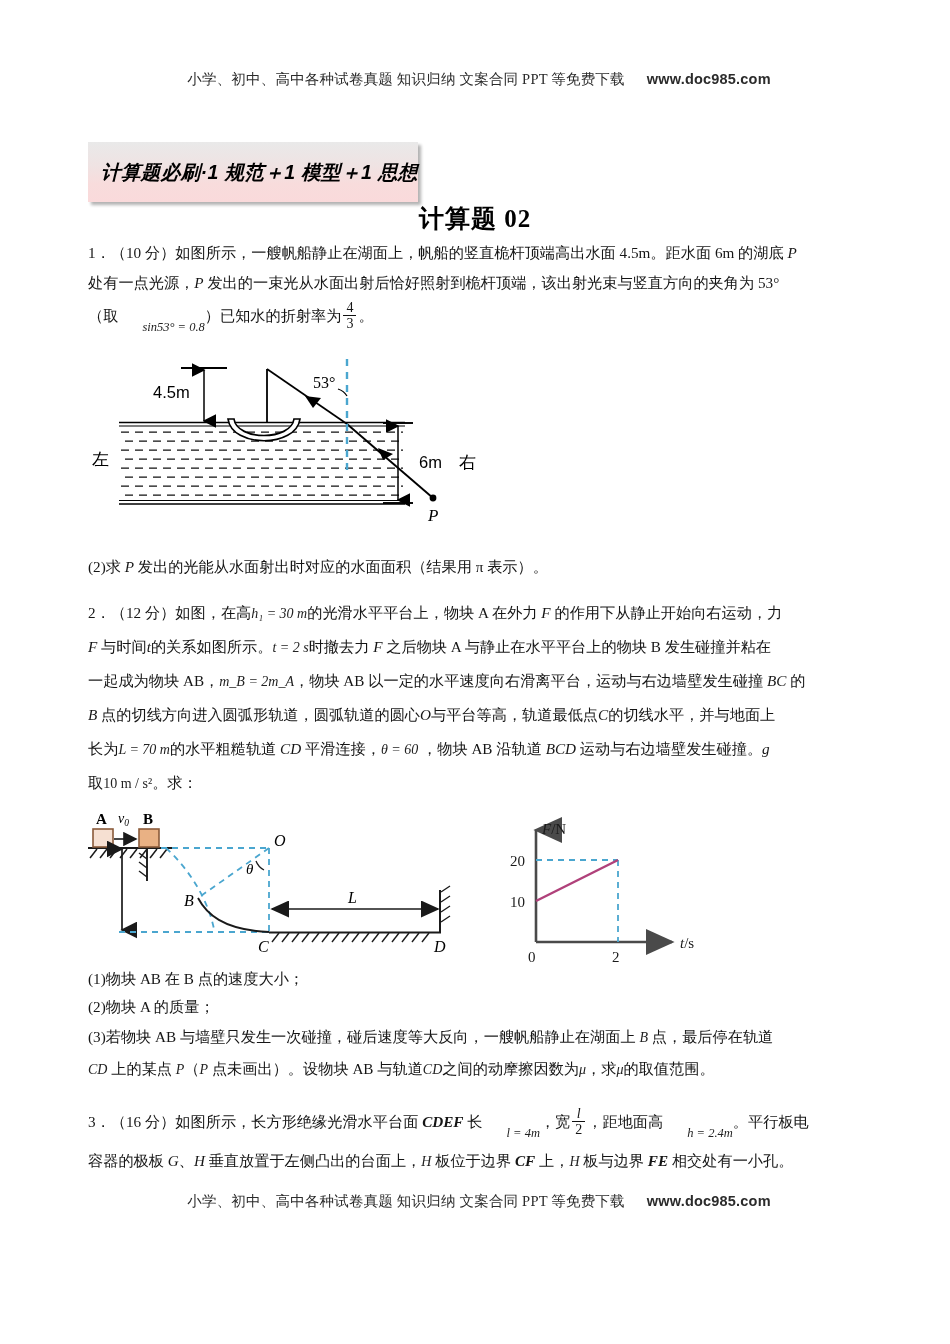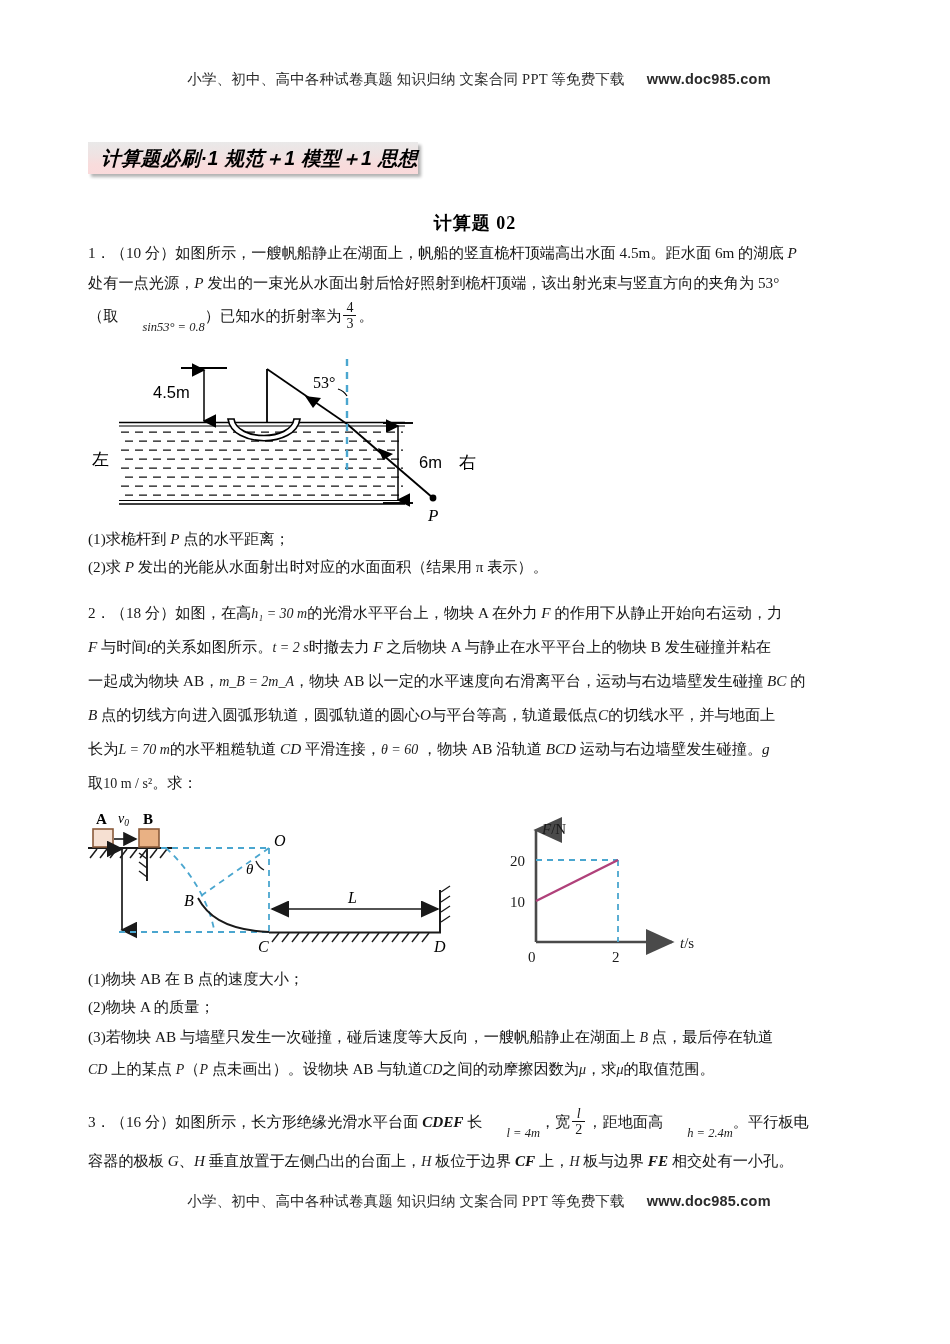--- a/index.html
+++ b/index.html
@@ -43,47 +43,47 @@
     font-size: 14.5px;
   }
   .wm .wm-cn { font-family: "Liberation Serif", serif; }
 
   
   .banner {
     position: absolute;
     left: 88px;
     top: 142px;
     width: 330px;
-    height: 32px;
+    height: 60px;
     background: linear-gradient(to bottom, #e9e9e9 0%, #efe3e3 38%, #f8dcdc 70%, #fadadb 100%);
     box-shadow: 3px 3px 3px rgba(0,0,0,0.30);
     display: flex;
     align-items: center;
   }
   .banner-text {
     font-family: "Liberation Sans", sans-serif;
     font-style: italic;
     font-weight: 700;
     font-size: 19.5px;
     letter-spacing: 0.4px;
     color: #000;
     padding-left: 13px;
     white-space: nowrap;
   }
 
   
   .sec-title {
     position: absolute;
     left: 0;
-    top: 211px;
+    top: 202px;
     width: 950px;
     text-align: center;
     font-family: "Liberation Serif", serif;
     font-weight: 700;
-    font-size: 18px;
+    font-size: 25px;
     letter-spacing: 1px;
   }
 
   
   .tx {
     position: absolute;
     font-size: 15.2px;
     line-height: 30px;
     color: #151515;
     white-space: nowrap;
@@ -200,29 +200,26 @@
         <marker id="arrDn" markerWidth="9" markerHeight="9" refX="4.5" refY="8" orient="auto">
           <polygon points="0,0 9,0 4.5,9" fill="#000"></polygon>
         </marker>
         <marker id="arrUp" markerWidth="9" markerHeight="9" refX="4.5" refY="1" orient="auto">
           <polygon points="0,9 9,9 4.5,0" fill="#000"></polygon>
         </marker>
       </defs>
     </svg>
   </div>
 
-  <div class="tx" style="left:88px; top:524px;">
-    <span>(1)</span><span>求桅杆到 </span><i class="v">P</i><span> 点的水平距离；</span>
-  </div>
   <div class="tx" style="left:88px; top:552px;">
     <span>(2)</span><span>求 </span><i class="v">P</i><span> 发出的光能从水面射出时对应的水面面积（结果用 π 表示）。</span>
   </div>
 
   <div class="tx" style="left:88px; top:598px;">
-    <span>2．</span><span>（18 分）</span><span>如图，在高</span><span class="mjr">h₁ = 30 m</span><span>的光滑水平平台上，物块 A 在外力 </span><i class="v">F</i><span> 的作用下从静止开始向右运动，力</span>
+    <span>2．</span><span>（12 分）</span><span>如图，在高</span><span class="mjr">h₁ = 30 m</span><span>的光滑水平平台上，物块 A 在外力 </span><i class="v">F</i><span> 的作用下从静止开始向右运动，力</span>
   </div>
   <div class="tx" style="left:88px; top:632px;">
     <i class="v">F</i><span> 与时间</span><i class="v">t</i><span>的关系如图所示。</span><span class="mjr">t = 2 s</span><span>时撤去力 </span><i class="v">F</i><span> 之后物块 A 与静止在水平平台上的物块 B 发生碰撞并粘在</span>
   </div>
   <div class="tx" style="left:88px; top:666px;">
     <span>一起成为物块 AB，</span><span class="mjr">m_B = 2m_A</span><span>，物块 AB 以一定的水平速度向右滑离平台，运动与右边墙壁发生碰撞 </span><i class="v">BC</i><span> 的</span>
   </div>
   <div class="tx" style="left:88px; top:700px;">
     <i class="v">B</i><span> 点的切线方向进入圆弧形轨道，圆弧轨道的圆心</span><i class="v">O</i><span>与平台等高，轨道最低点</span><i class="v">C</i><span>的切线水平，并与地面上</span>
   </div>

